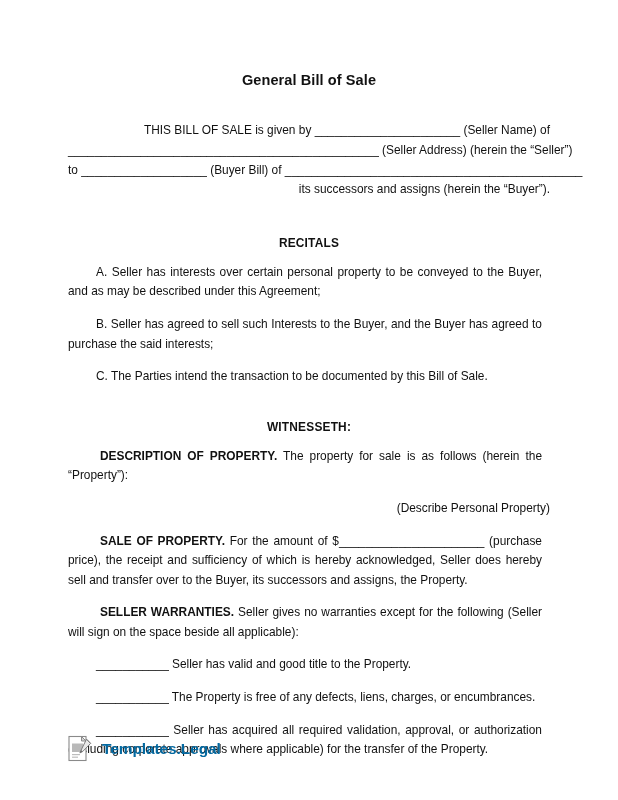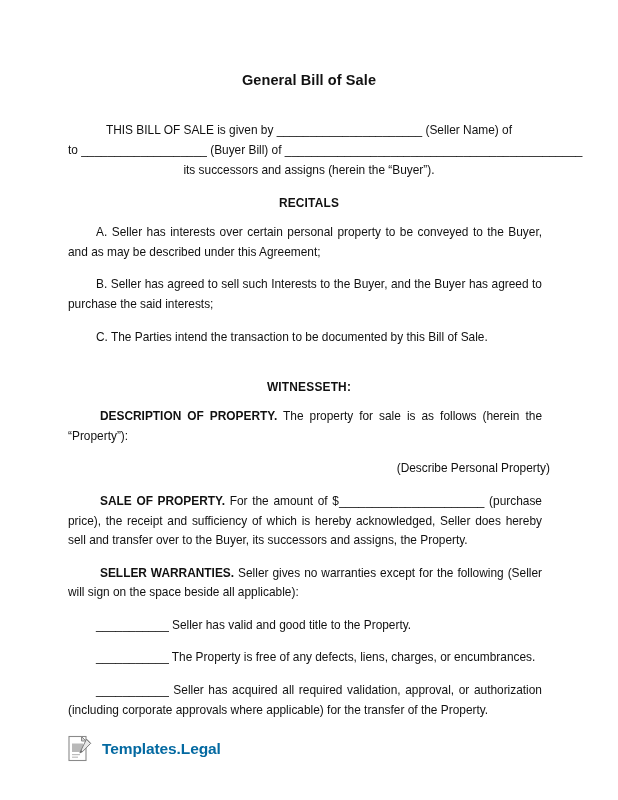--- a/index.html
+++ b/index.html
@@ -36,33 +36,33 @@
     letter-spacing: 0.1px;
     margin: 0;
     padding-top: 72px;
     line-height: 1.2;
   }
 
   .intro {
     margin-top: 32px;
     font-size: 11.9px;
     line-height: 19.6px;
-    text-align: center;
+    text-align: right;
     word-spacing: 0px;
   }
   .intro .ln { display: block; white-space: nowrap; }
 
   .section-head {
     text-align: center;
     font-weight: bold;
     font-size: 11.9px;
     letter-spacing: 0.2px;
     margin: 0;
   }
-  .sec-recitals { margin-top: 16px; }
+  .sec-recitals { margin-top: 36px; }
   .sec-witnesseth { margin-top: 33px; }
 
   p.body {
     font-size: 11.9px;
     line-height: 19.6px;
     text-align: justify;
     text-justify: inter-word;
     margin: 13px 8px 0 0;
   }
   p.body.first-after-head { margin-top: 13px; }
@@ -107,20 +107,21 @@
 <body>
 
 <div class="page">
 
   <div class="content">
 
     <h1 class="doc-title">General Bill of Sale</h1>
 
     <div class="intro">
       <span class="ln">THIS BILL OF SALE is given by ______________________ (Seller Name) of</span>
+      <span class="ln">_______________________________________________ (Seller Address) (herein the “Seller”)</span>
       <span class="ln">to ___________________ (Buyer Bill) of _____________________________________________</span>
       <span class="ln">its successors and assigns (herein the “Buyer”).</span>
     </div>
 
     <div class="section-head sec-recitals">RECITALS</div>
 
     <p class="body first-after-head"><span class="ind"></span><span>A. Seller has interests over certain personal property to be conveyed to the Buyer, and as may be described under this Agreement;</span></p>
 
     <p class="body"><span class="ind"></span><span>B. Seller has agreed to sell such Interests to the Buyer, and the Buyer has agreed to purchase the said interests;</span></p>
 

